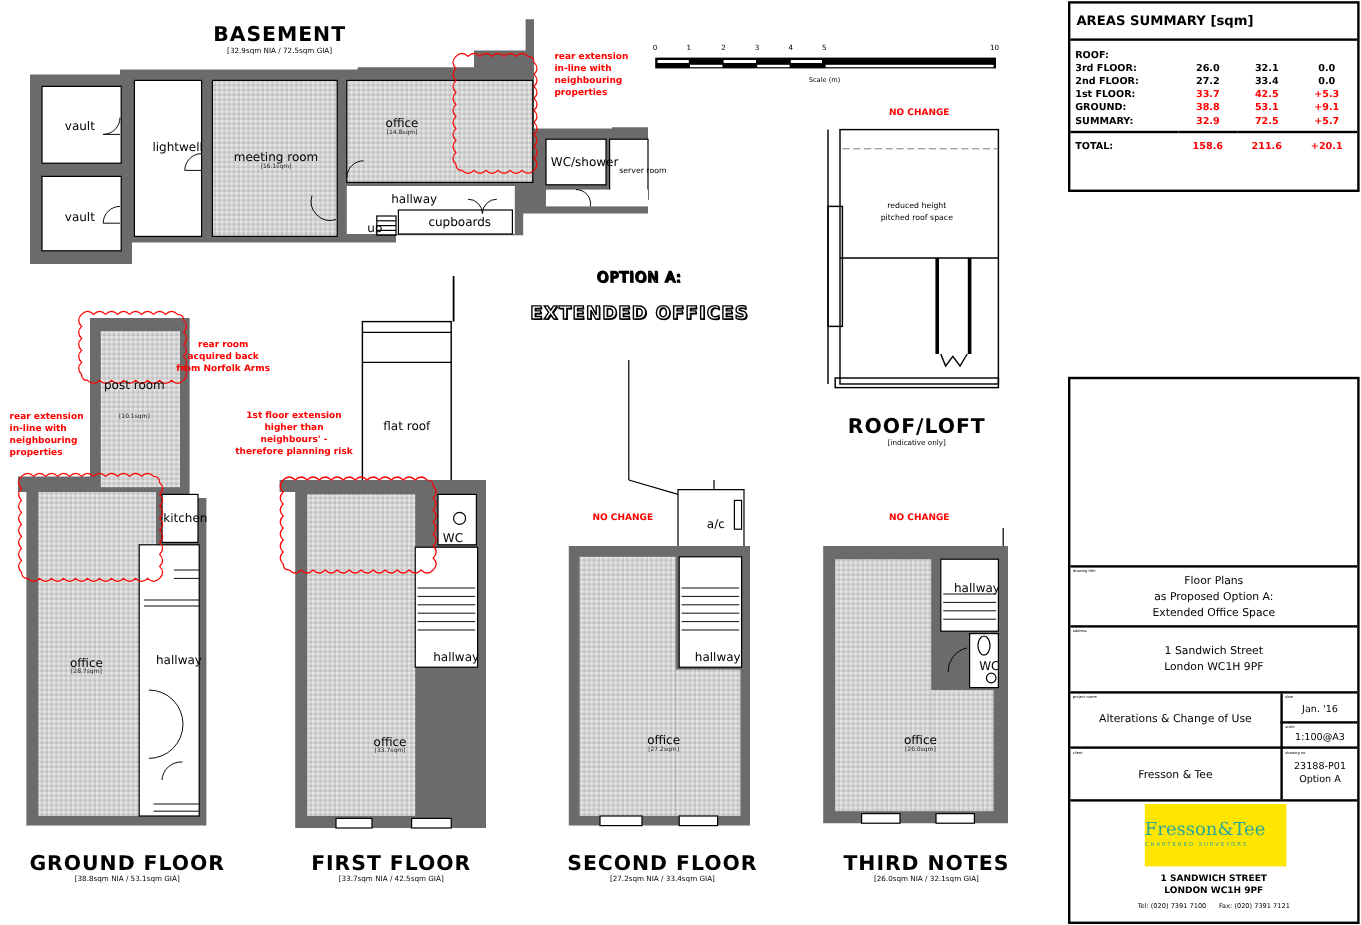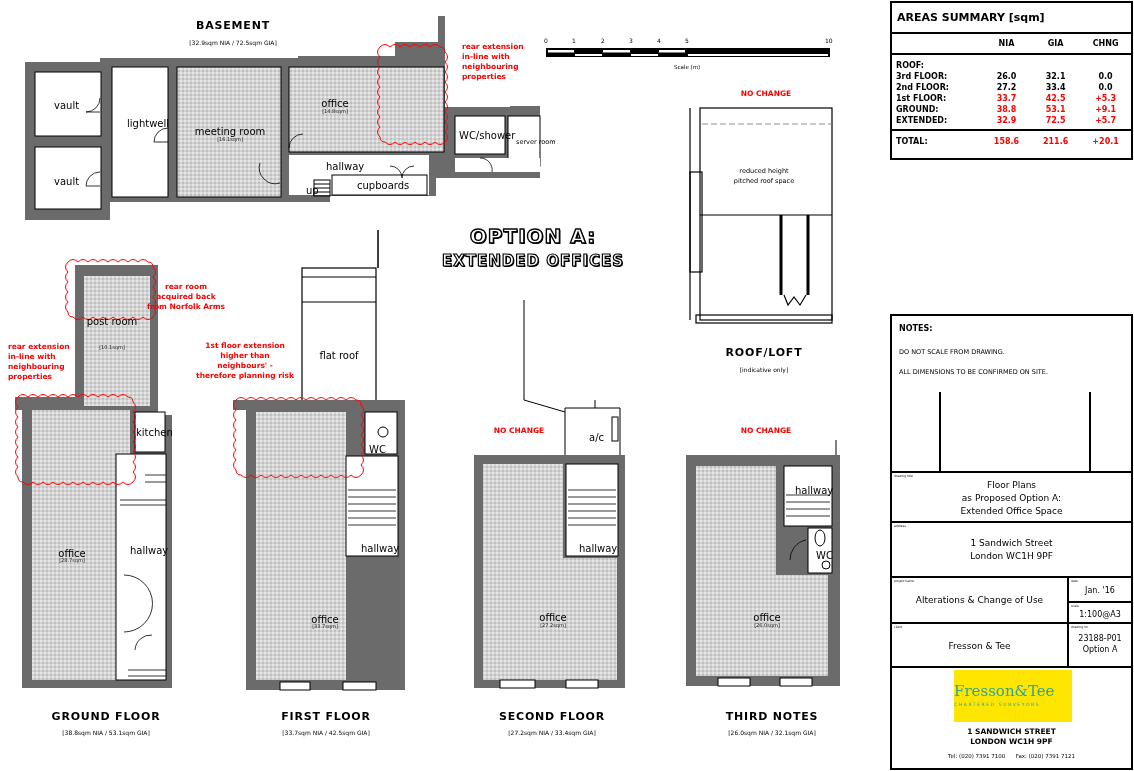--- a/index.html
+++ b/index.html
@@ -2,28 +2,28 @@
 <html><head>
 <meta charset="utf-8">
 <style>
   * { box-sizing: border-box; margin: 0; padding: 0; }
   html, body { width: 1134px; height: 771px; background: #ffffff; overflow: hidden; }
   body { position: relative; font-family: "DejaVu Sans", sans-serif; color: #000; }
   .abs { position: absolute; }
   .lbl { position: absolute; font-size: 10px; white-space: nowrap; }
   .lbl.c { transform: translateX(-50%); text-align: center; }
   .small { font-size: 5px; color: #222; }
-  .title { position: absolute; font-weight: bold; font-size: 11px; letter-spacing: 0.8px; transform: translateX(-50%); white-space: nowrap; }
+  .title { position: absolute; font-weight: bold; font-size: 17px; letter-spacing: 0.8px; transform: translateX(-50%); white-space: nowrap; }
   .sub { position: absolute; font-size: 6px; transform: translateX(-50%); white-space: nowrap; }
   .red { color: #ff0000; }
   .note-red { position: absolute; color: #ff0000; font-weight: bold; font-size: 7.5px; line-height: 10px; white-space: nowrap; }
   .note-red.c { text-align: center; transform: translateX(-50%); }
 
   
-  .option-title { position: absolute; left: 533px; top: 224px; transform: translateX(-50%); font-weight: bold; font-size: 20px; letter-spacing: 1px; color: #fff; -webkit-text-stroke: 1.4px #000; text-shadow: 1px 1px 0 #000; white-space: nowrap; font-family: "DejaVu Sans", sans-serif; }
+  .option-title { position: absolute; left: 533px; top: 224px; transform: translateX(-50%); font-weight: normal; font-size: 12px; letter-spacing: 1px; color: #fff; -webkit-text-stroke: 1.4px #000; text-shadow: 1px 1px 0 #000; white-space: nowrap; font-family: "DejaVu Sans", sans-serif; }
   .option-sub { position: absolute; left: 533px; top: 252px; transform: translateX(-50%); font-weight: bold; font-size: 15px; letter-spacing: 1px; color: #fff; -webkit-text-stroke: 1.2px #000; text-shadow: 1px 1px 0 #000; white-space: nowrap; }
 
   
   .summary { position: absolute; left: 890px; top: 1px; width: 243px; height: 159px; border: 2px solid #000; }
   .summary .hd { height: 31px; border-bottom: 2px solid #000; padding: 8px 5px; font-weight: bold; font-size: 11px; }
   .summary table { border-collapse: collapse; width: 100%; font-size: 8px; }
   .summary td { padding: 0 4px; height: 11px; white-space: nowrap; }
   .summary td.n { text-align: center; }
   .summary .colhd td { height: 20px; font-weight: bold; border-bottom: 2px solid #000; }
   .summary .tot td { font-weight: bold; height: 22px; border-top: 2px solid #000; }
@@ -295,26 +295,20 @@
 <div class="lbl" style="left:816px;top:550px">WC</div>
 <div class="lbl c" style="left:767px;top:612px">office</div>
 <div class="lbl c small" style="left:767px;top:622px">[26.0sqm]</div>
 <div class="title" style="left:772px;top:710px">THIRD NOTES</div>
 <div class="sub" style="left:772px;top:729px">[26.0sqm NIA / 32.1sqm GIA]</div>
 
 <div class="summary">
   <div class="hd">AREAS SUMMARY [sqm]</div>
   <table>
     <tbody>
-        <tr class="colhd">
-      <td></td>
-      <td class="n">NIA</td>
-      <td class="n">GIA</td>
-      <td class="n">CHNG</td>
-    </tr>
     <tr>
           <td style="height:6px" colspan="4"></td>
         </tr>
     <tr>
       <td class="bold">ROOF:</td>
       <td class="n"></td>
       <td class="n"></td>
       <td class="n"></td>
     </tr>
     <tr>
@@ -335,46 +329,39 @@
       <td class="n bold red">42.5</td>
       <td class="n bold red">+5.3</td>
     </tr>
     <tr>
       <td class="bold">GROUND:</td>
       <td class="n bold red">38.8</td>
       <td class="n bold red">53.1</td>
       <td class="n bold red">+9.1</td>
     </tr>
     <tr>
-      <td class="bold">EXTENDED:</td>
+      <td class="bold">SUMMARY:</td>
       <td class="n bold red">32.9</td>
       <td class="n bold red">72.5</td>
       <td class="n bold red">+5.7</td>
     </tr>
     <tr>
           <td style="height:4px" colspan="4"></td>
         </tr>
     <tr class="tot">
       <td>TOTAL:</td>
       <td class="n red">158.6</td>
       <td class="n red">211.6</td>
       <td class="n red">+20.1</td>
     </tr>
   </tbody>
     </table>
 </div>
 
 <div class="tblock">
-  <div class="tb-notes">
-    <div class="h">NOTES:</div>
-    <div class="l" style="top:32px">DO NOT SCALE FROM DRAWING.</div>
-    <div class="l" style="top:52px">ALL DIMENSIONS TO BE CONFIRMED ON SITE.</div>
-    <div class="abs" style="left:47px;top:76px;width:2px;height:80px;background:#000"></div>
-    <div class="abs" style="left:197px;top:76px;width:2px;height:80px;background:#000"></div>
-  </div>
 
   <div class="tb-row" style="top:155px;height:41px">
     <div class="cap">drawing title</div>
     <div class="tb-center" style="top:6px">
       <div>Floor Plans</div>
       <div>as Proposed Option A:</div>
       <div>Extended Office Space</div>
     </div>
   </div>
 

